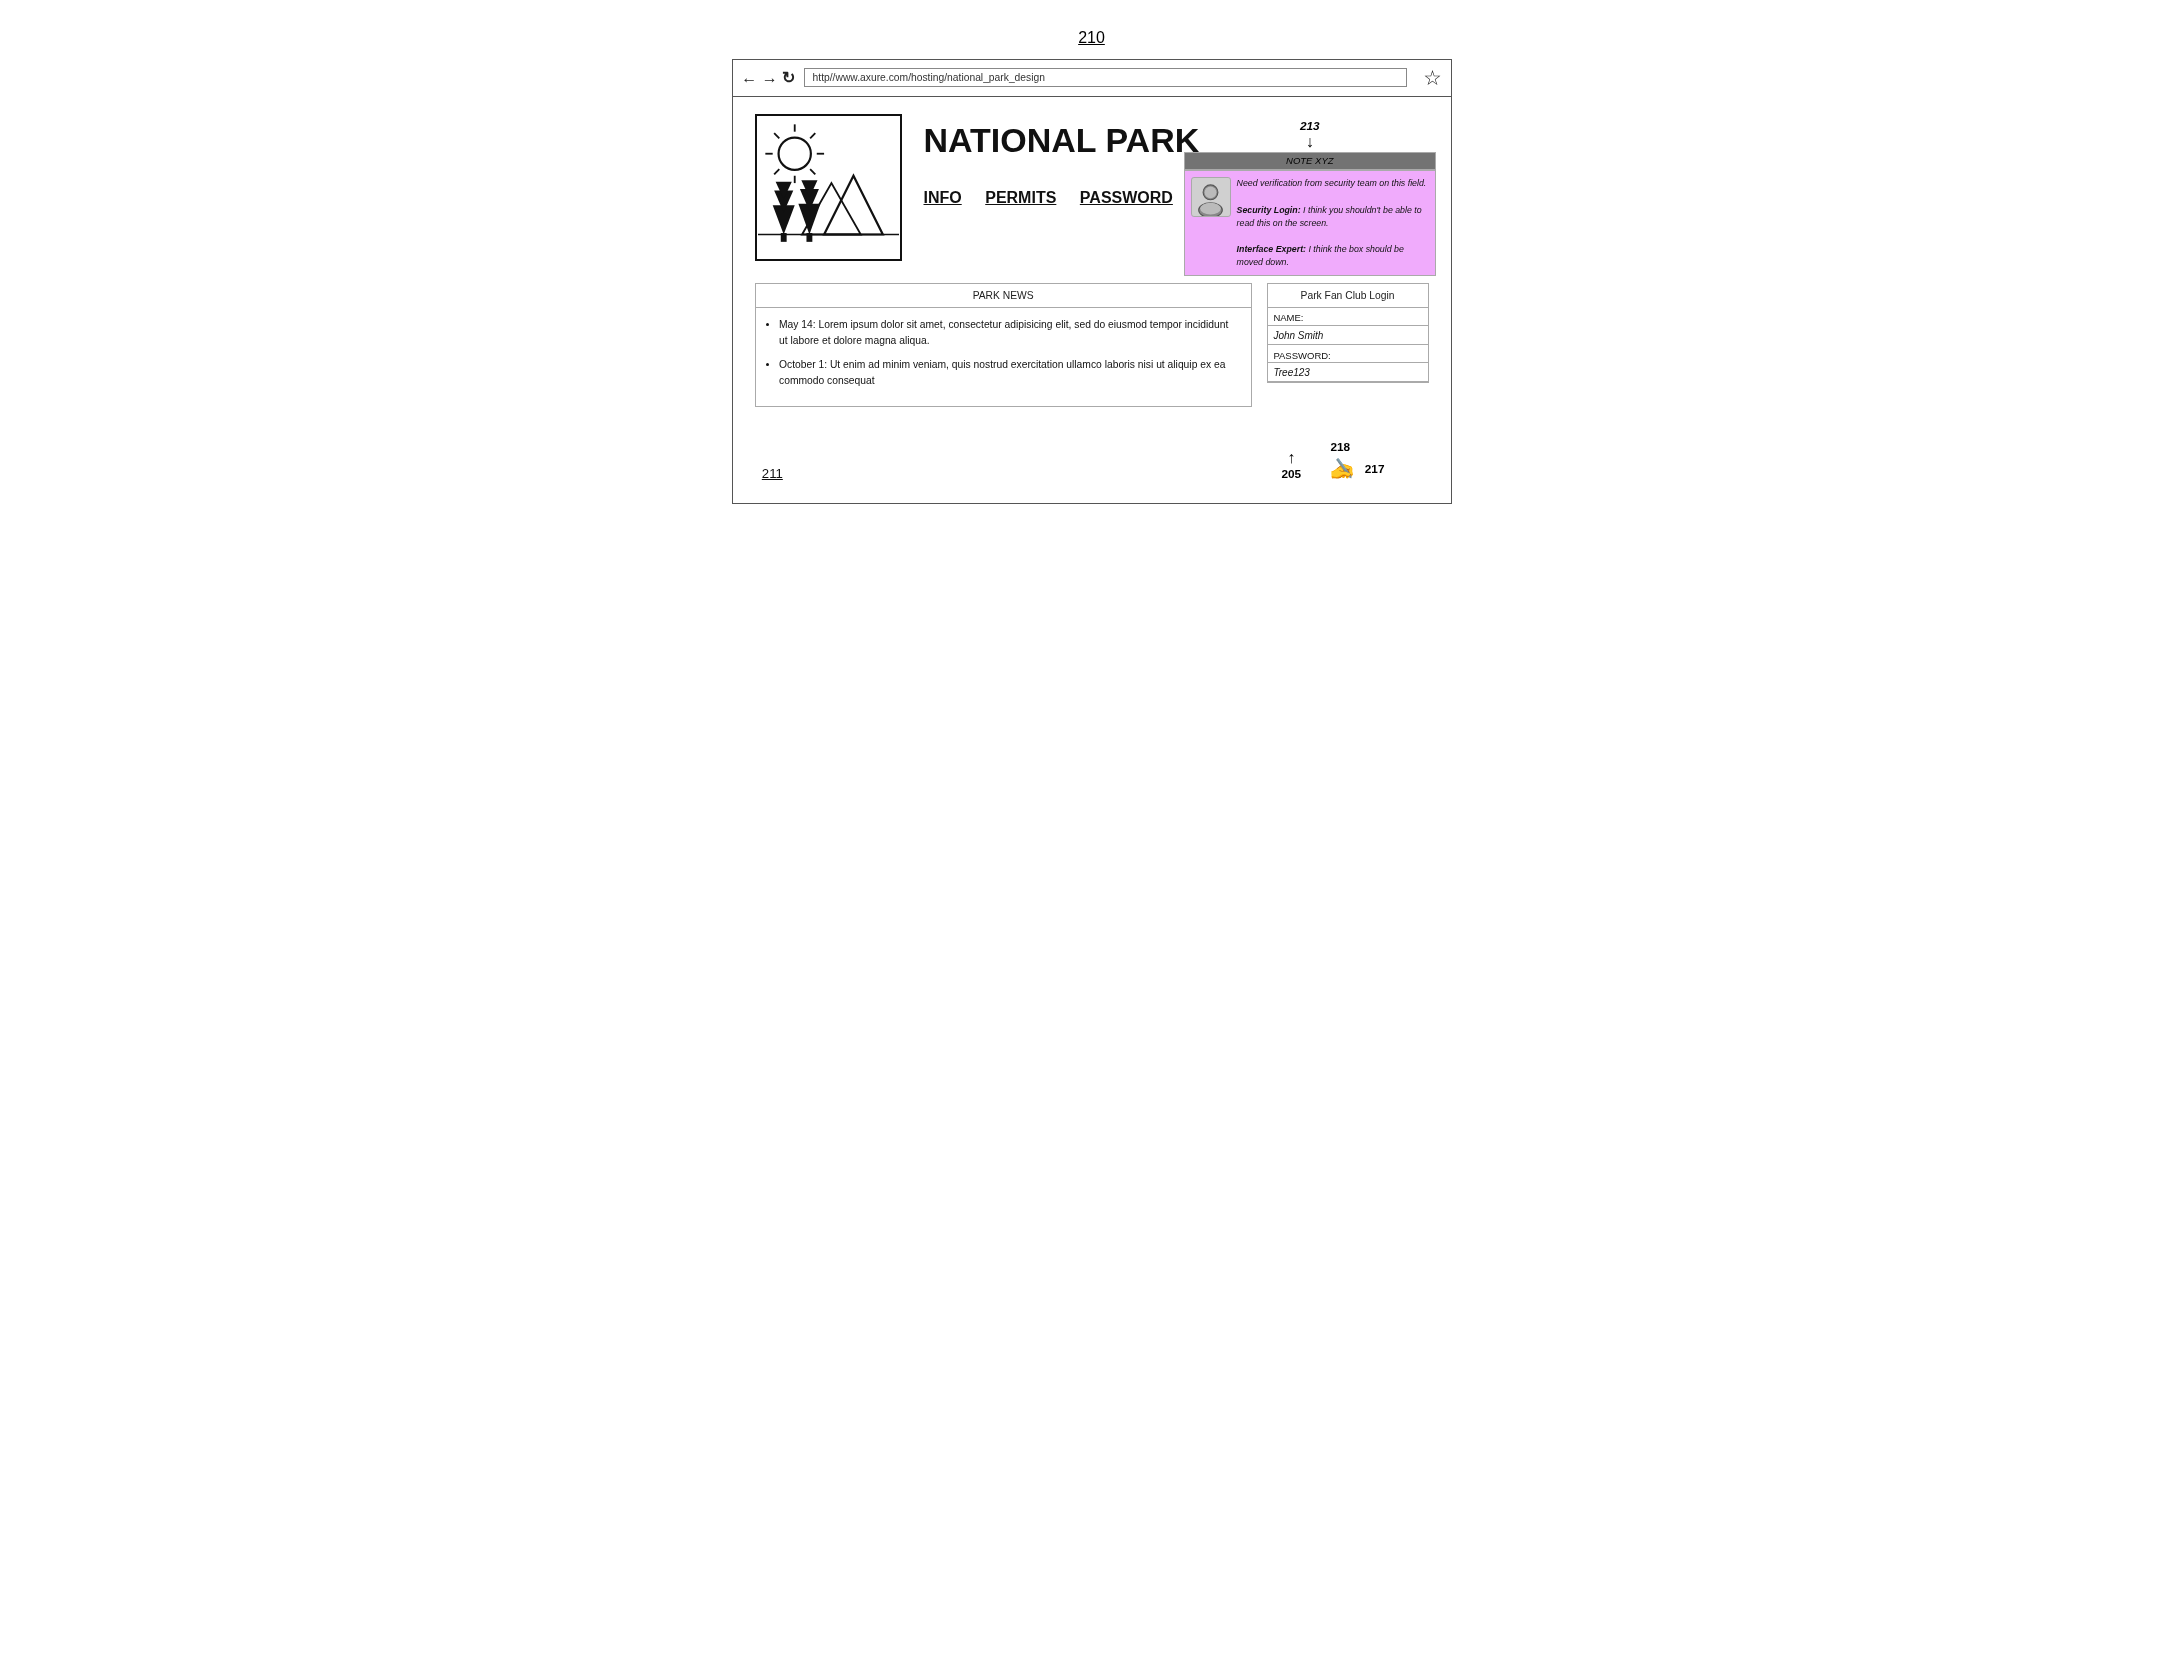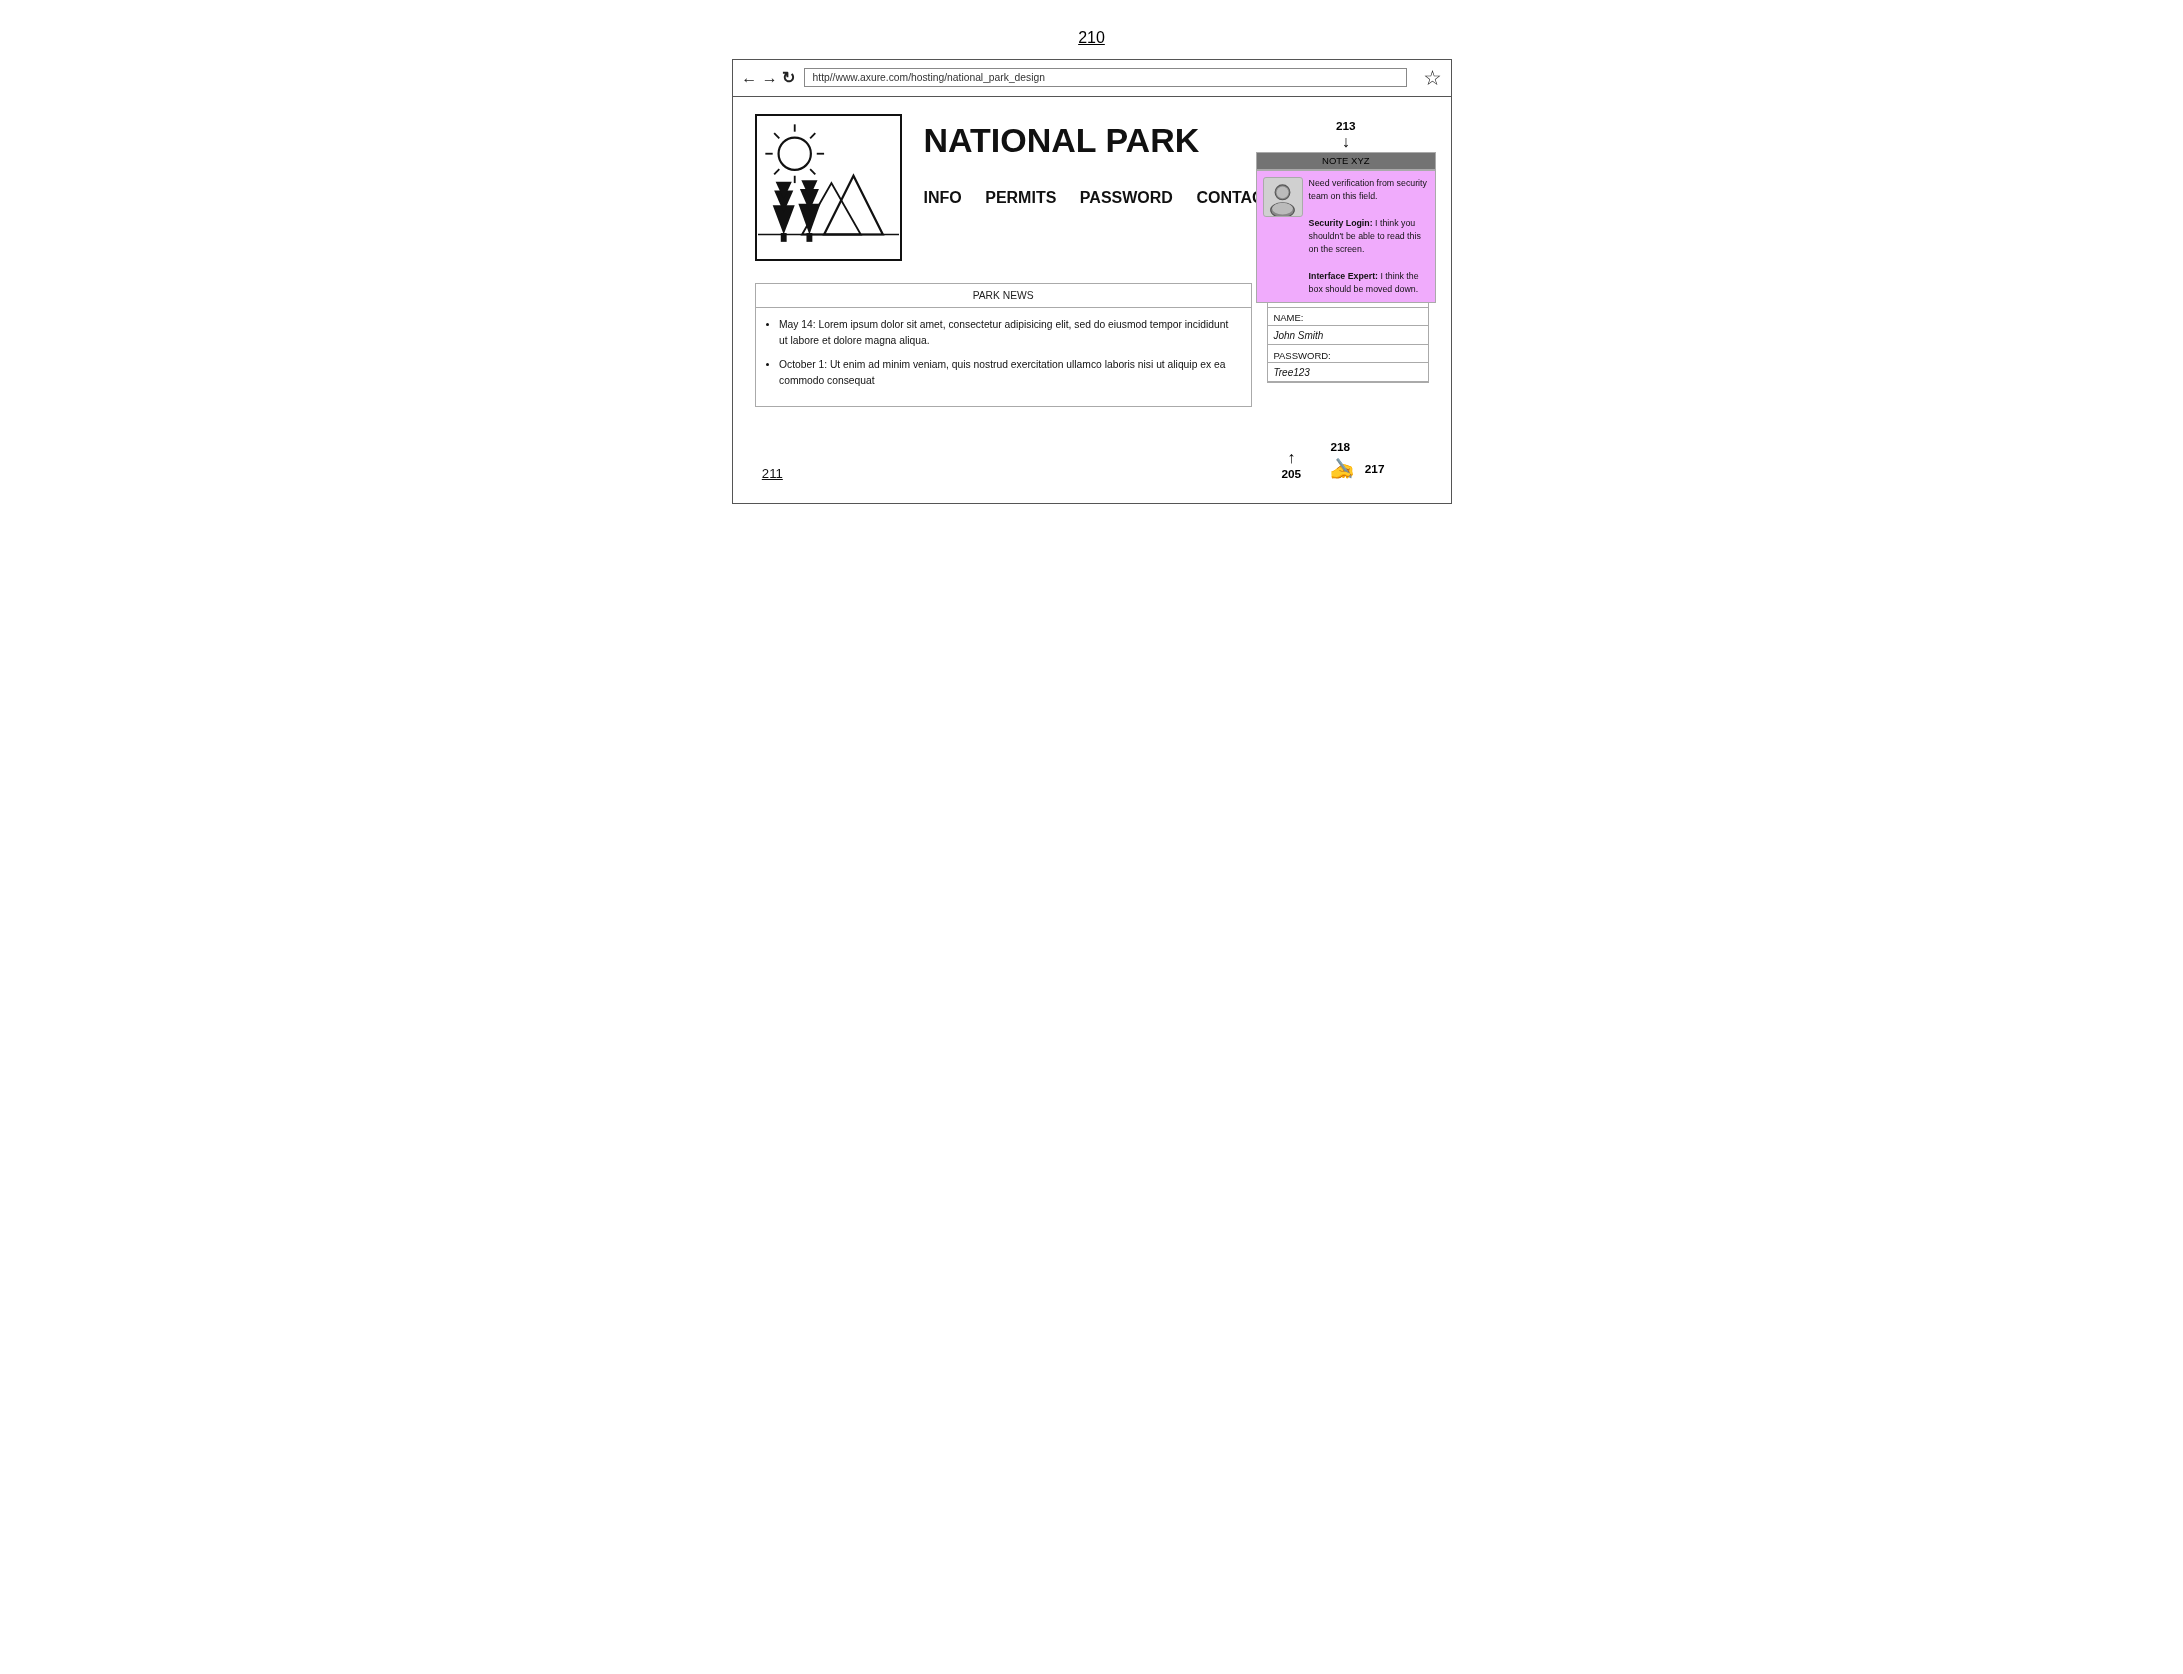--- a/index.html
+++ b/index.html
@@ -103,28 +103,30 @@
       font-weight: 900;
       color: #111;
       margin-bottom: 29px;
     }
     .nav-menu {
       display: flex;
       gap: 23.5px;
       font-size: 16px;
       font-weight: 900;
       color: #111;
+      text-decoration: underline;
     }
 
     
     .note-callout {
       position: absolute;
       top: 22px;
       right: 14.7px;
-      width: 180px;
+      width: 252px;
+      font-style: italic;
     }
     .note-label {
       text-align: center;
       font-size: 9.5px;
       border: 0.7px solid #aaa;
       padding: 2.9px;
       background: #737373;
       margin-bottom: 0;
     }
     .note-arrow-down {

